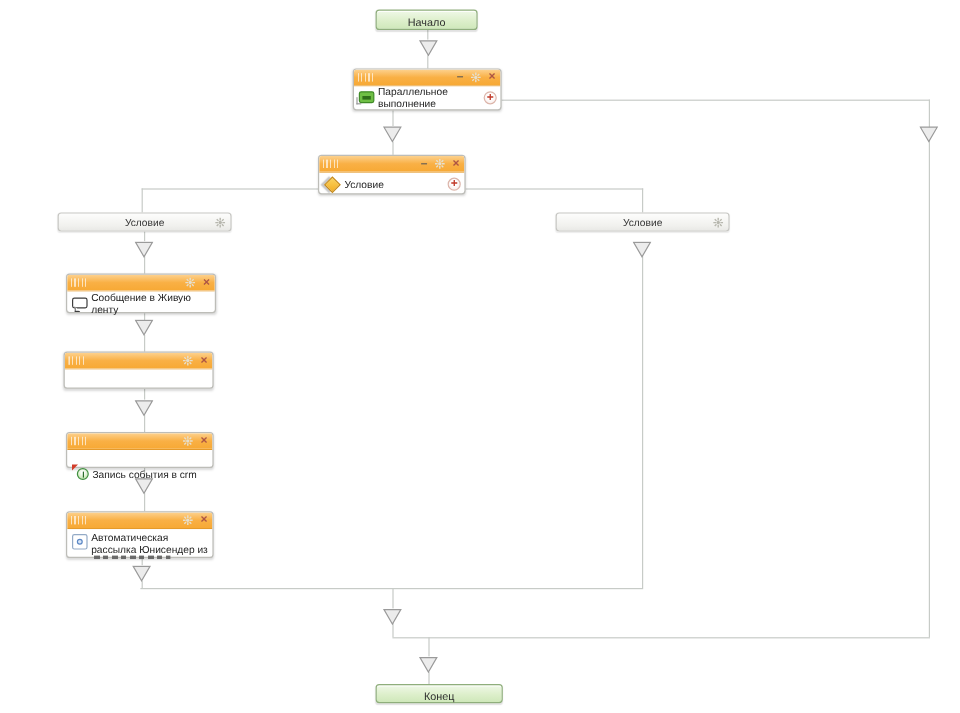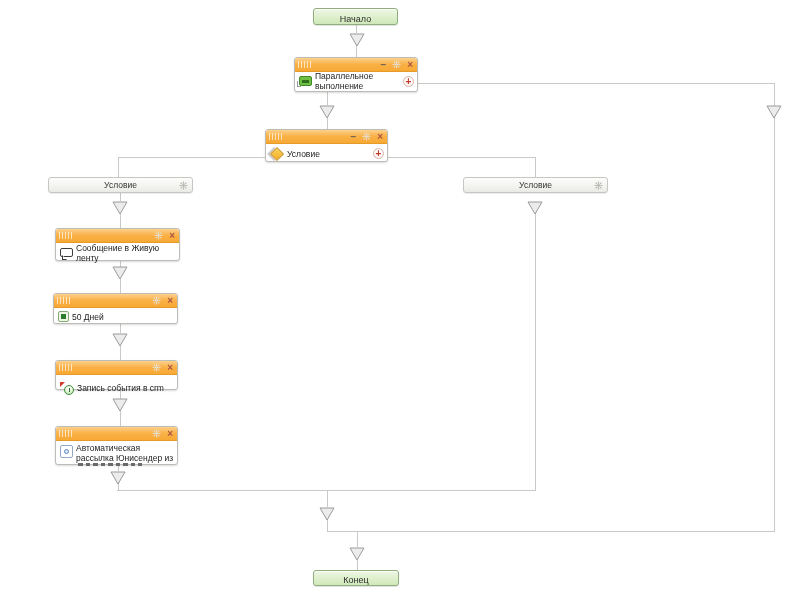--- a/index.html
+++ b/index.html
@@ -251,44 +251,38 @@
             <svg class="gear" width="9" height="9" viewBox="0 0 10 10">
               <g stroke="currentColor" stroke-width="1.3" fill="none">
                 <path d="M5 .5V3M5 7v2.5M.5 5H3M7 5h2.5M1.8 1.8l1.6 1.6M6.6 6.6l1.6 1.6M8.2 1.8L6.6 3.4M3.4 6.6L1.8 8.2"></path>
                 <circle cx="5" cy="5" r="1.6" fill="currentColor" stroke="none"></circle>
               </g>
             </svg>
           </span>
         <span class="closebtn">×</span>
       </span>
     </div>
-    <div class="bbody" style="height:17px;">
-      <span class="ic-delay"></span>
-      <span class="txt">
-        <div>50 Дней</div>
-      </span>
-    </div>
   </div>
 
   <div class="block" style="left:55px;top:360px;width:123px;height:30px;">
     <div class="tbar">
       <span class="grip"></span>
       <span class="winctl">
         <span class="gearwrap">
             <svg class="gear" width="9" height="9" viewBox="0 0 10 10">
               <g stroke="currentColor" stroke-width="1.3" fill="none">
                 <path d="M5 .5V3M5 7v2.5M.5 5H3M7 5h2.5M1.8 1.8l1.6 1.6M6.6 6.6l1.6 1.6M8.2 1.8L6.6 3.4M3.4 6.6L1.8 8.2"></path>
                 <circle cx="5" cy="5" r="1.6" fill="currentColor" stroke="none"></circle>
               </g>
             </svg>
           </span>
         <span class="closebtn">×</span>
       </span>
     </div>
-    <div class="bbody" style="height:26px;">
+    <div class="bbody" style="height:26px;align-items:flex-end;">
       <span class="ic-crm">
           <span class="flag"></span>
           <span class="circ"></span>
         </span>
       <span class="txt">
         <div>Запись события в crm</div>
       </span>
     </div>
   </div>
 
@@ -310,17 +304,17 @@
     <div class="bbody" style="height:25px;overflow:hidden;align-items:flex-start;padding-top:2px;">
       <span class="ic-mail" style="margin-top:2px;"></span>
       <span class="txt">
         <div>Автоматическая</div>
         <div>рассылка Юнисендер из</div>
       </span>
       <span class="clipline"></span>
     </div>
   </div>
 
-  <div class="term" style="left:313px;top:570px;width:86px;height:16px;">
+  <div class="term" style="left:313px;top:570px;width:106px;height:16px;">
     <span>Конец</span>
   </div>
 
 </div>
 
 </body></html>

